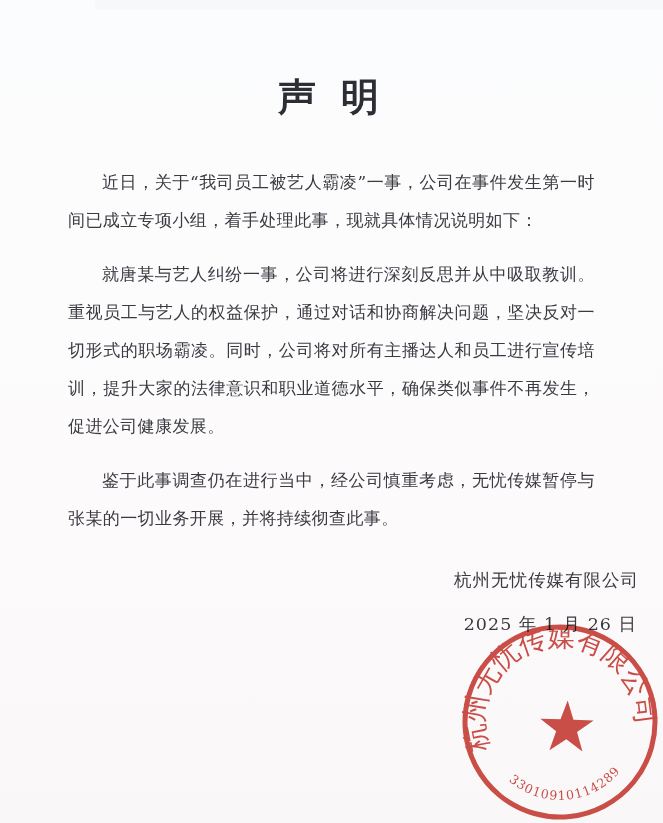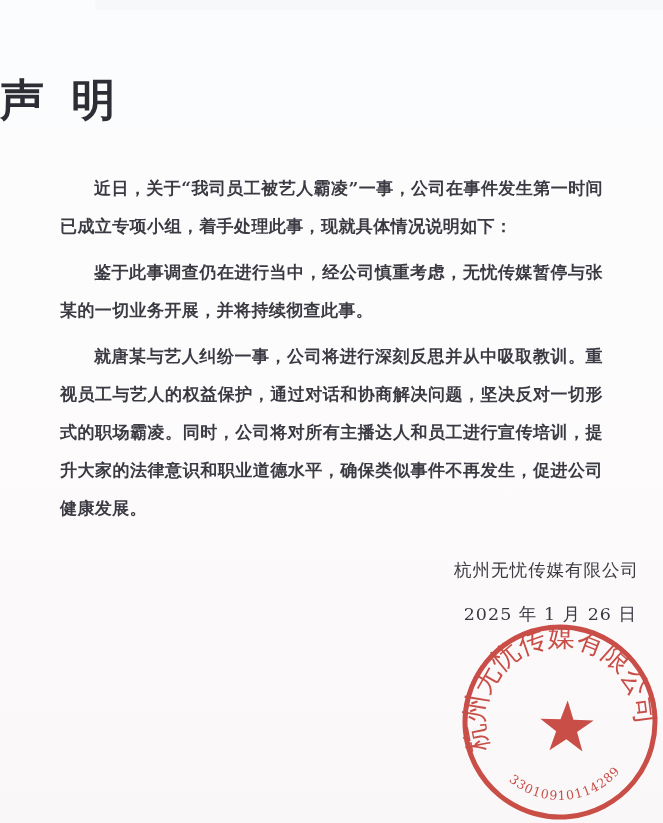--- a/index.html
+++ b/index.html
@@ -12,39 +12,39 @@
   .paper{
     position:absolute;inset:0;
     background:linear-gradient(180deg,#fbfcfd 0%,#fdfcfd 40%,#fcf9fa 75%,#faf7f8 100%);
   }
   .topband{
     position:absolute;top:0;left:95px;right:0;height:10px;
     background:#f3f5f8;opacity:.6;
   }
   .title{
     margin:78px 0 0 0;
-    font-size:44px;
+    text-align:center;
+    font-size:38px;
     font-weight:700;
     letter-spacing:6px;
     color:#2d2d35;
     line-height:1;
   }
   .content{
     margin-top:47px;
     padding:0 52px;
   }
   .content p{
-    margin:8px;
+    margin:16px;
     font-size:17px;
     letter-spacing:0.4px;
     line-height:38px;
     text-indent:2em;
     text-align:justify;
     color:#3a3a42;
-    font-weight:bold;
   }
   .sign-block{
     margin-top:28px;
     padding-right:24px;
     text-align:right;
     color:#3a3a42;
   }
   .sign-block .company{
     font-size:17.5px;
     letter-spacing:1px;
@@ -72,22 +72,22 @@
 </head>
 <body>
 
 <div class="paper">
   <div class="topband"></div>
 
   <h1 class="title">声 明</h1>
 
   <div class="content">
     <p>近日，关于“我司员工被艺人霸凌”一事，公司在事件发生第一时间已成立专项小组，着手处理此事，现就具体情况说明如下：</p>
+    <p>就唐某与艺人纠纷一事，公司将进行深刻反思并从中吸取教训。重视员工与艺人的权益保护，通过对话和协商解决问题，坚决反对一切形式的职场霸凌。同时，公司将对所有主播达人和员工进行宣传培训，提升大家的法律意识和职业道德水平，确保类似事件不再发生，促进公司健康发展。</p>
     <p>鉴于此事调查仍在进行当中，经公司慎重考虑，无忧传媒暂停与张某的一切业务开展，并将持续彻查此事。</p>
-    <p>就唐某与艺人纠纷一事，公司将进行深刻反思并从中吸取教训。重视员工与艺人的权益保护，通过对话和协商解决问题，坚决反对一切形式的职场霸凌。同时，公司将对所有主播达人和员工进行宣传培训，提升大家的法律意识和职业道德水平，确保类似事件不再发生，促进公司健康发展。</p>
   </div>
 
   <div class="sign-block">
     <div class="company">杭州无忧传媒有限公司</div>
     <div class="date">2025 年 1 月 26 日</div>
   </div>
 
   <svg class="seal" viewBox="-110 -110 220 220" aria-hidden="true">
     <g transform="rotate(-6)">
       <circle cx="0" cy="0" r="95" fill="none" stroke="#c5372e" stroke-width="5"></circle>

